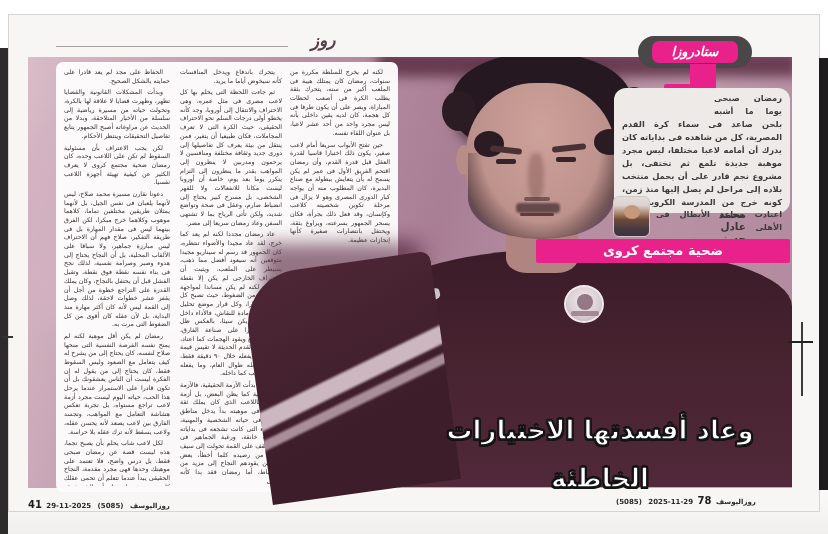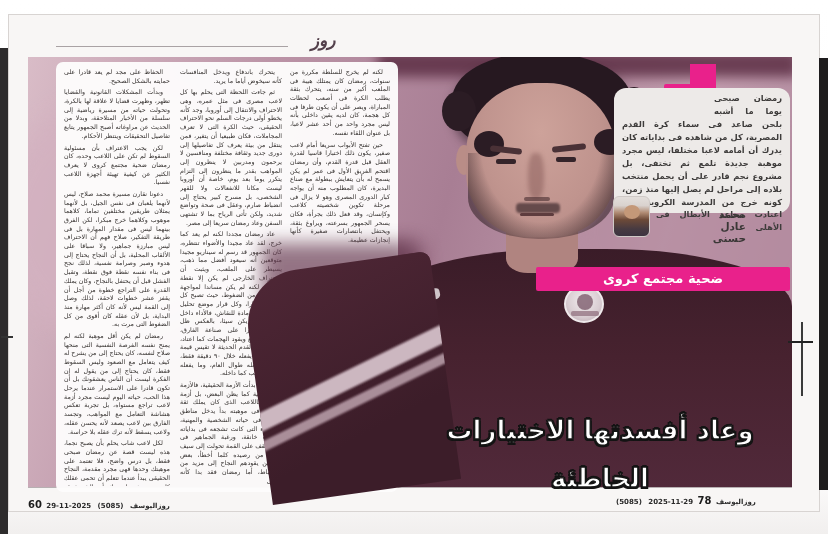--- a/index.html
+++ b/index.html
@@ -118,21 +118,21 @@
   
   .avatar { position:absolute; left:613px; top:196px; width:37px; height:41px; border-radius:6px;
             background:linear-gradient(180deg,#e3dedb 0%,#d9d2ce 22%,#b18c74 40%,#6d4a38 58%,#473a41 82%,#3c3340 100%);
             border:1px solid #cfc9c6; }
   .avatar-face { position:absolute; left:10px; top:8px; width:16px; height:14px; border-radius:50%;
                  background:#c49878; }
   .author { position:absolute; left:650px; top:208px; width:96px; height:18px; direction:rtl;
             font-size:10.5px; font-weight:bold; color:#3a3736;padding-left:40px; }
   .banner { position:absolute; left:536px; top:239px; width:254px; height:24px; background:#e9218b;
             color:#ffffff; font-weight:bold; font-size:13px; line-height:24px; text-align:center;
-            direction:rtl; border-radius:2px;margin-top:28px; }
+            direction:rtl; border-radius:2px; }
 
   
   .headline { position:absolute; left:408px; top:330px; width:310px; height:78px; direction:rtl;
               text-align:center; font-size:57px; font-weight:bold; color:#ee1d8d; line-height:76px;
               -webkit-text-stroke:2.5px #ffffff;
               text-shadow:-2px -2px 0 #fff, 2px -2px 0 #fff, -2px 2px 0 #fff, 2px 2px 0 #fff,
                           0 -3px 0 #fff, 0 3px 0 #fff, -3px 0 0 #fff, 3px 0 0 #fff; }
   .subheadline { position:absolute; left:420px; top:406px; width:360px; height:50px; direction:rtl;
                  text-align:center; font-size:26px; font-weight:bold; color:#ffffff; line-height:48px;
                  -webkit-text-stroke:1.3px #141414;
@@ -223,20 +223,23 @@
         <div class="para">حين تفتح الأبواب سريعا أمام لاعب صغير، يكون ذلك اختبارا قاسيا لقدرة العقل قبل قدرة القدم، وأن رمضان اقتحم الفريق الأول فى عمر لم يكن يسمح له بأن يتعايش ببطولة مع صناع البديرة، كان المطلوب منه أن يواجه كبار الدورى المصرى وهو لا يزال فى مرحلة تكوين شخصيته كلاعب وكإنسان، وقد فعل ذلك بجرأة، فكان يسحر الجمهور بسرعته، ويراوغ بثقة، ويحتفل بانتصارات صغيرة كأنها إنجازات عظيمة.</div>
       </div>
   </div>
 
   <div style="position:absolute; left:262px; top:243px; width:150px; height:60px; background:#6a3d54; filter:blur(9px); opacity:.7;"></div>
   <div style="position:absolute; left:256px; top:263px; width:190px; height:230px; background:linear-gradient(160deg,#4f2736 0%,#3c1d29 70%); border-radius:55px 10px 0 0; transform:rotate(-8deg); overflow:hidden;">
       <div class="stripe1"></div>
       <div class="stripe2"></div>
   </div>
 
+  <div class="badge">
+    <div class="badge-inner">ستادروزا</div>
+  </div>
   <div class="badge-stem"></div>
   <div class="kan-tab">كان</div>
 
   <div class="intro-box">
     <div class="intro-spacer"></div>
     <div class="intro-text" dir="rtl">رمضان صبحى يوما ما أشبه بلحن صاعد فى سماء كرة القدم المصرية، كل من شاهده فى بداياته كان يدرك أن أمامه لاعبا مختلفا، ليس مجرد موهبة جديدة تلمع ثم تختفى، بل مشروع نجم قادر على أن يحمل منتخب بلاده إلى مراحل لم يصل إليها منذ زمن، كونه خرج من المدرسة الكروية التى اعتادت صناعة الأبطال فى النادى الأهلى</div>
   </div>
 
   <div class="avatar">
     <div class="avatar-face"></div>
@@ -244,21 +247,21 @@
   <div class="author" dir="rtl">محمد عادل حسنى</div>
   <div class="banner" dir="rtl">ضحية مجتمع كروى</div>
 
   <div class="subheadline" dir="rtl">وعاد أفسدتها الاختيارات الخاطئة</div>
 
   <div class="reg-v"></div>
   <div class="reg-h"></div>
   <div class="tick-left"></div>
 
   <div class="footer footer-left">
-    <span class="pagenum">60</span>
+    <span class="pagenum">41</span>
     <span class="foot-part">روزاليوسف</span>
     <span class="foot-part">(5085)</span>
     <span class="foot-part">2025-11-29</span>
   </div>
   <div class="footer footer-right">
     <span class="foot-part">(5085)</span>
     <span class="foot-part">2025-11-29</span>
     <span class="foot-part">روزاليوسف</span>
     <span class="pagenum">78</span>
   </div>

